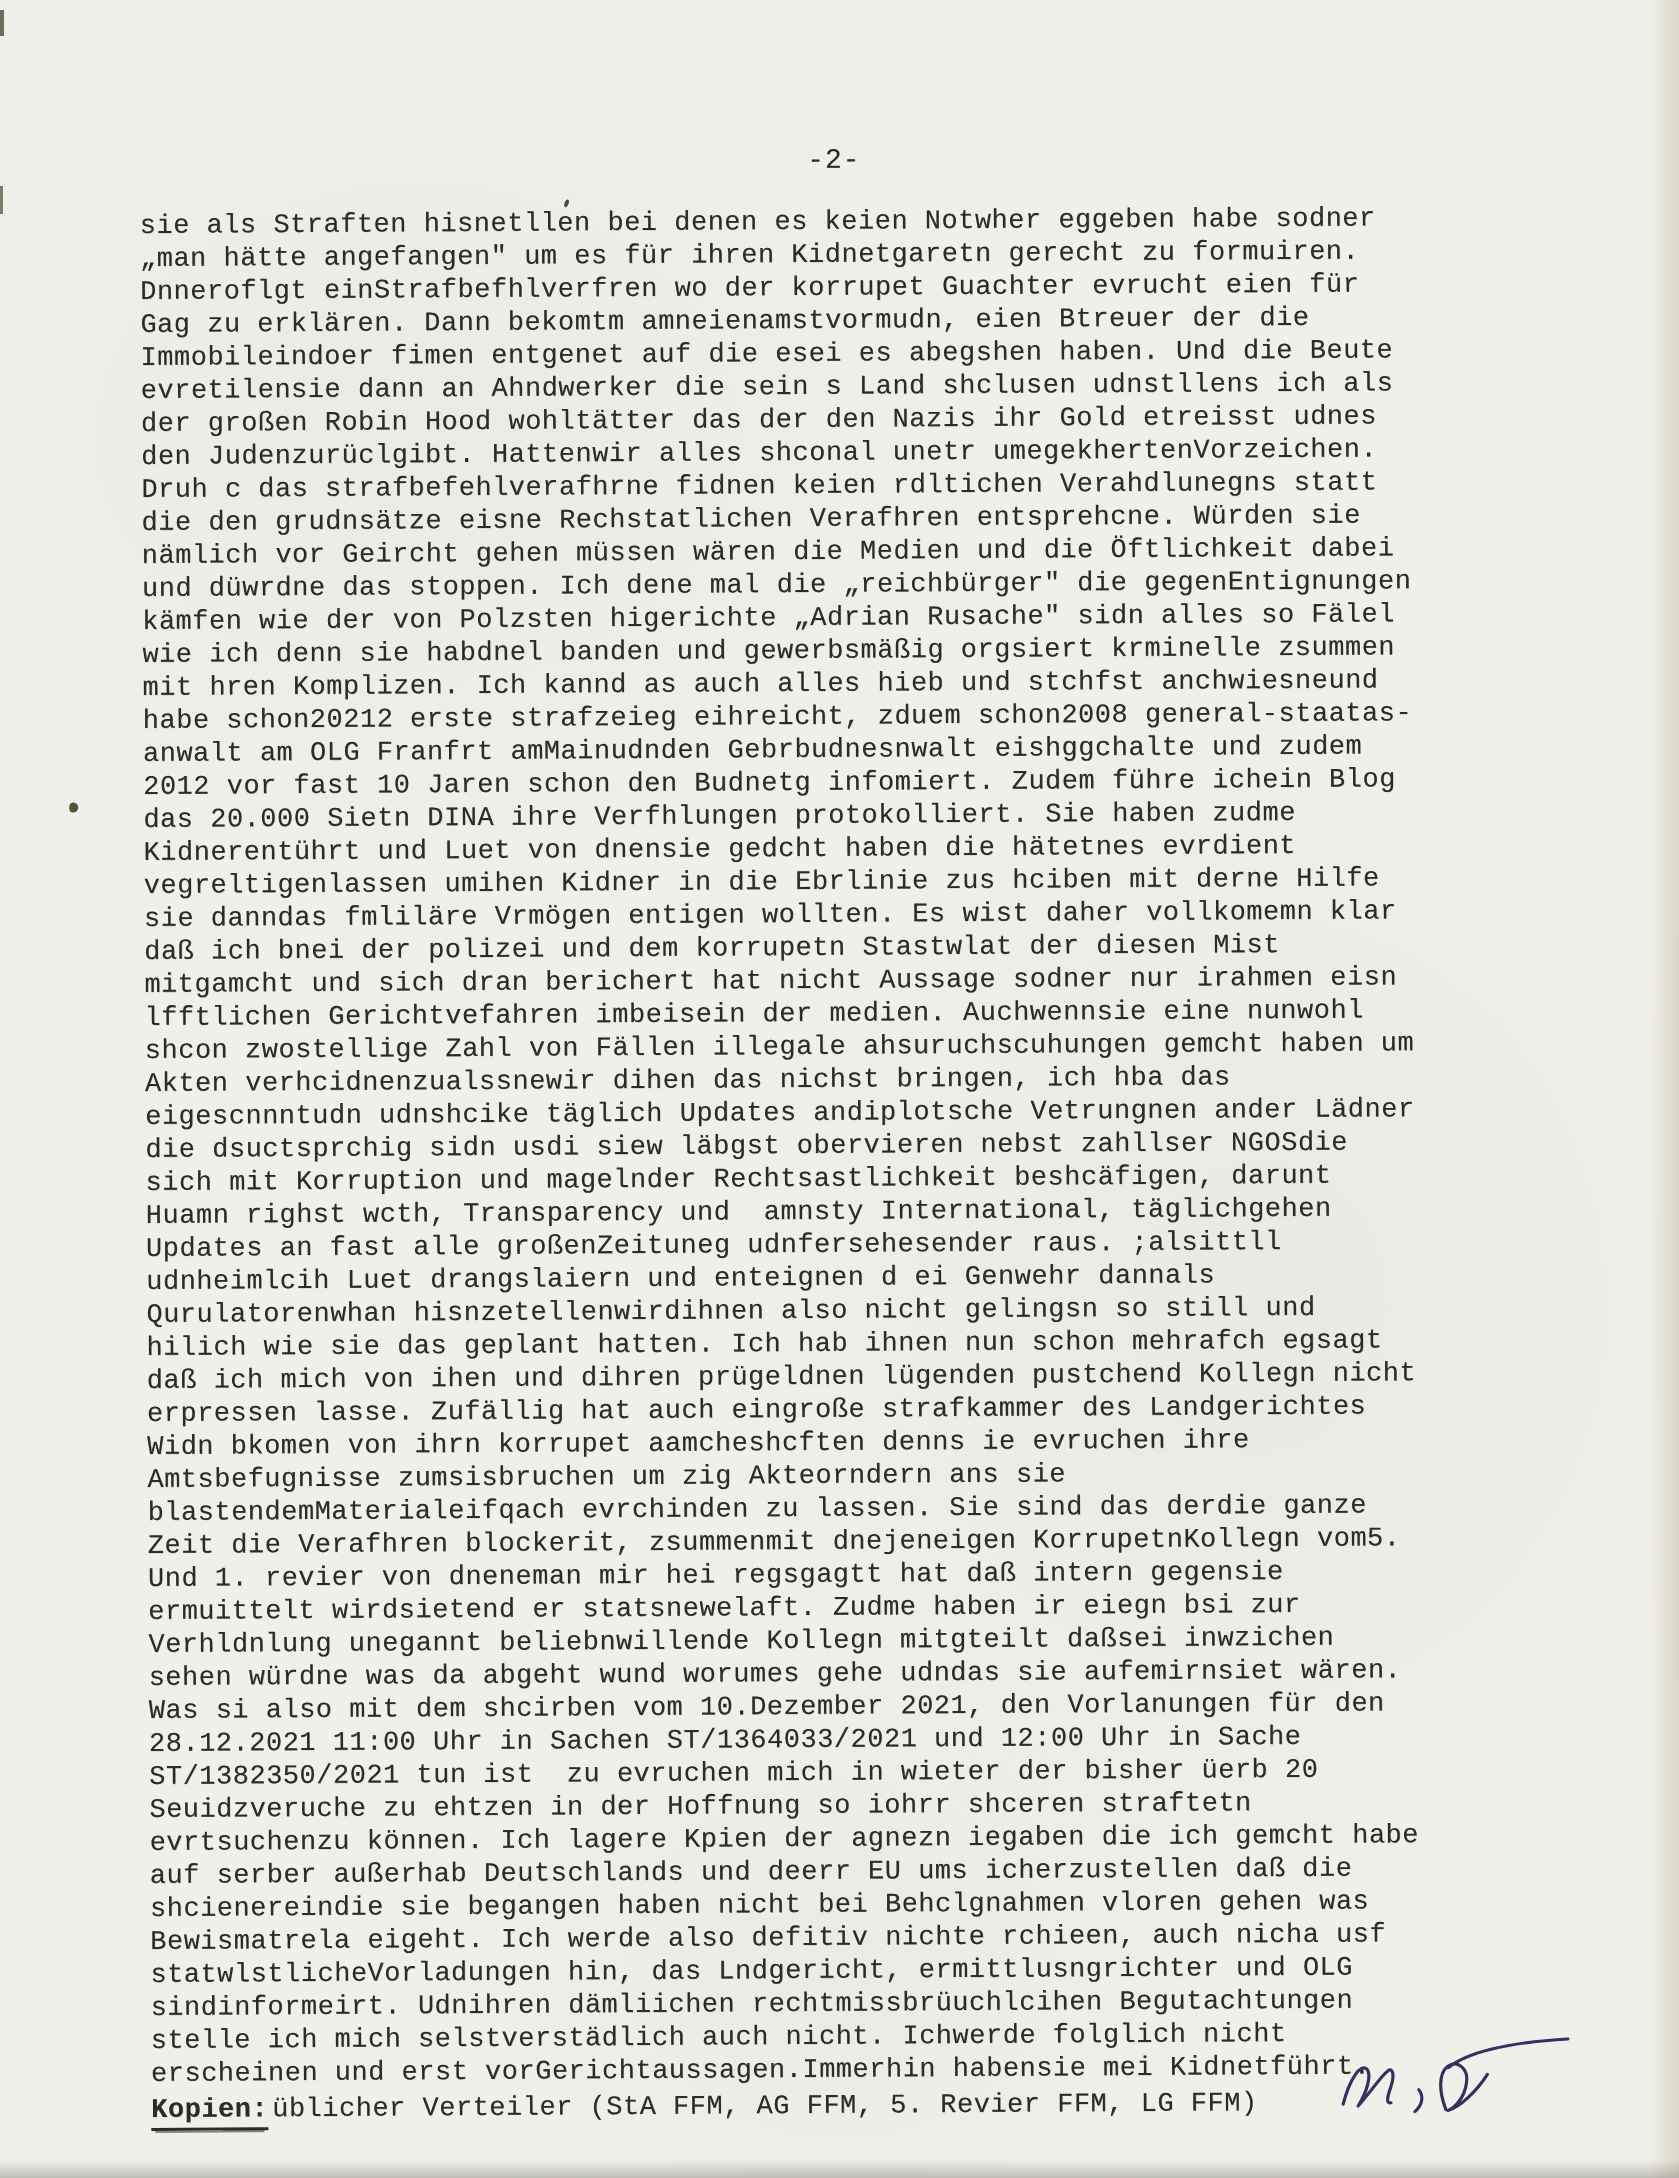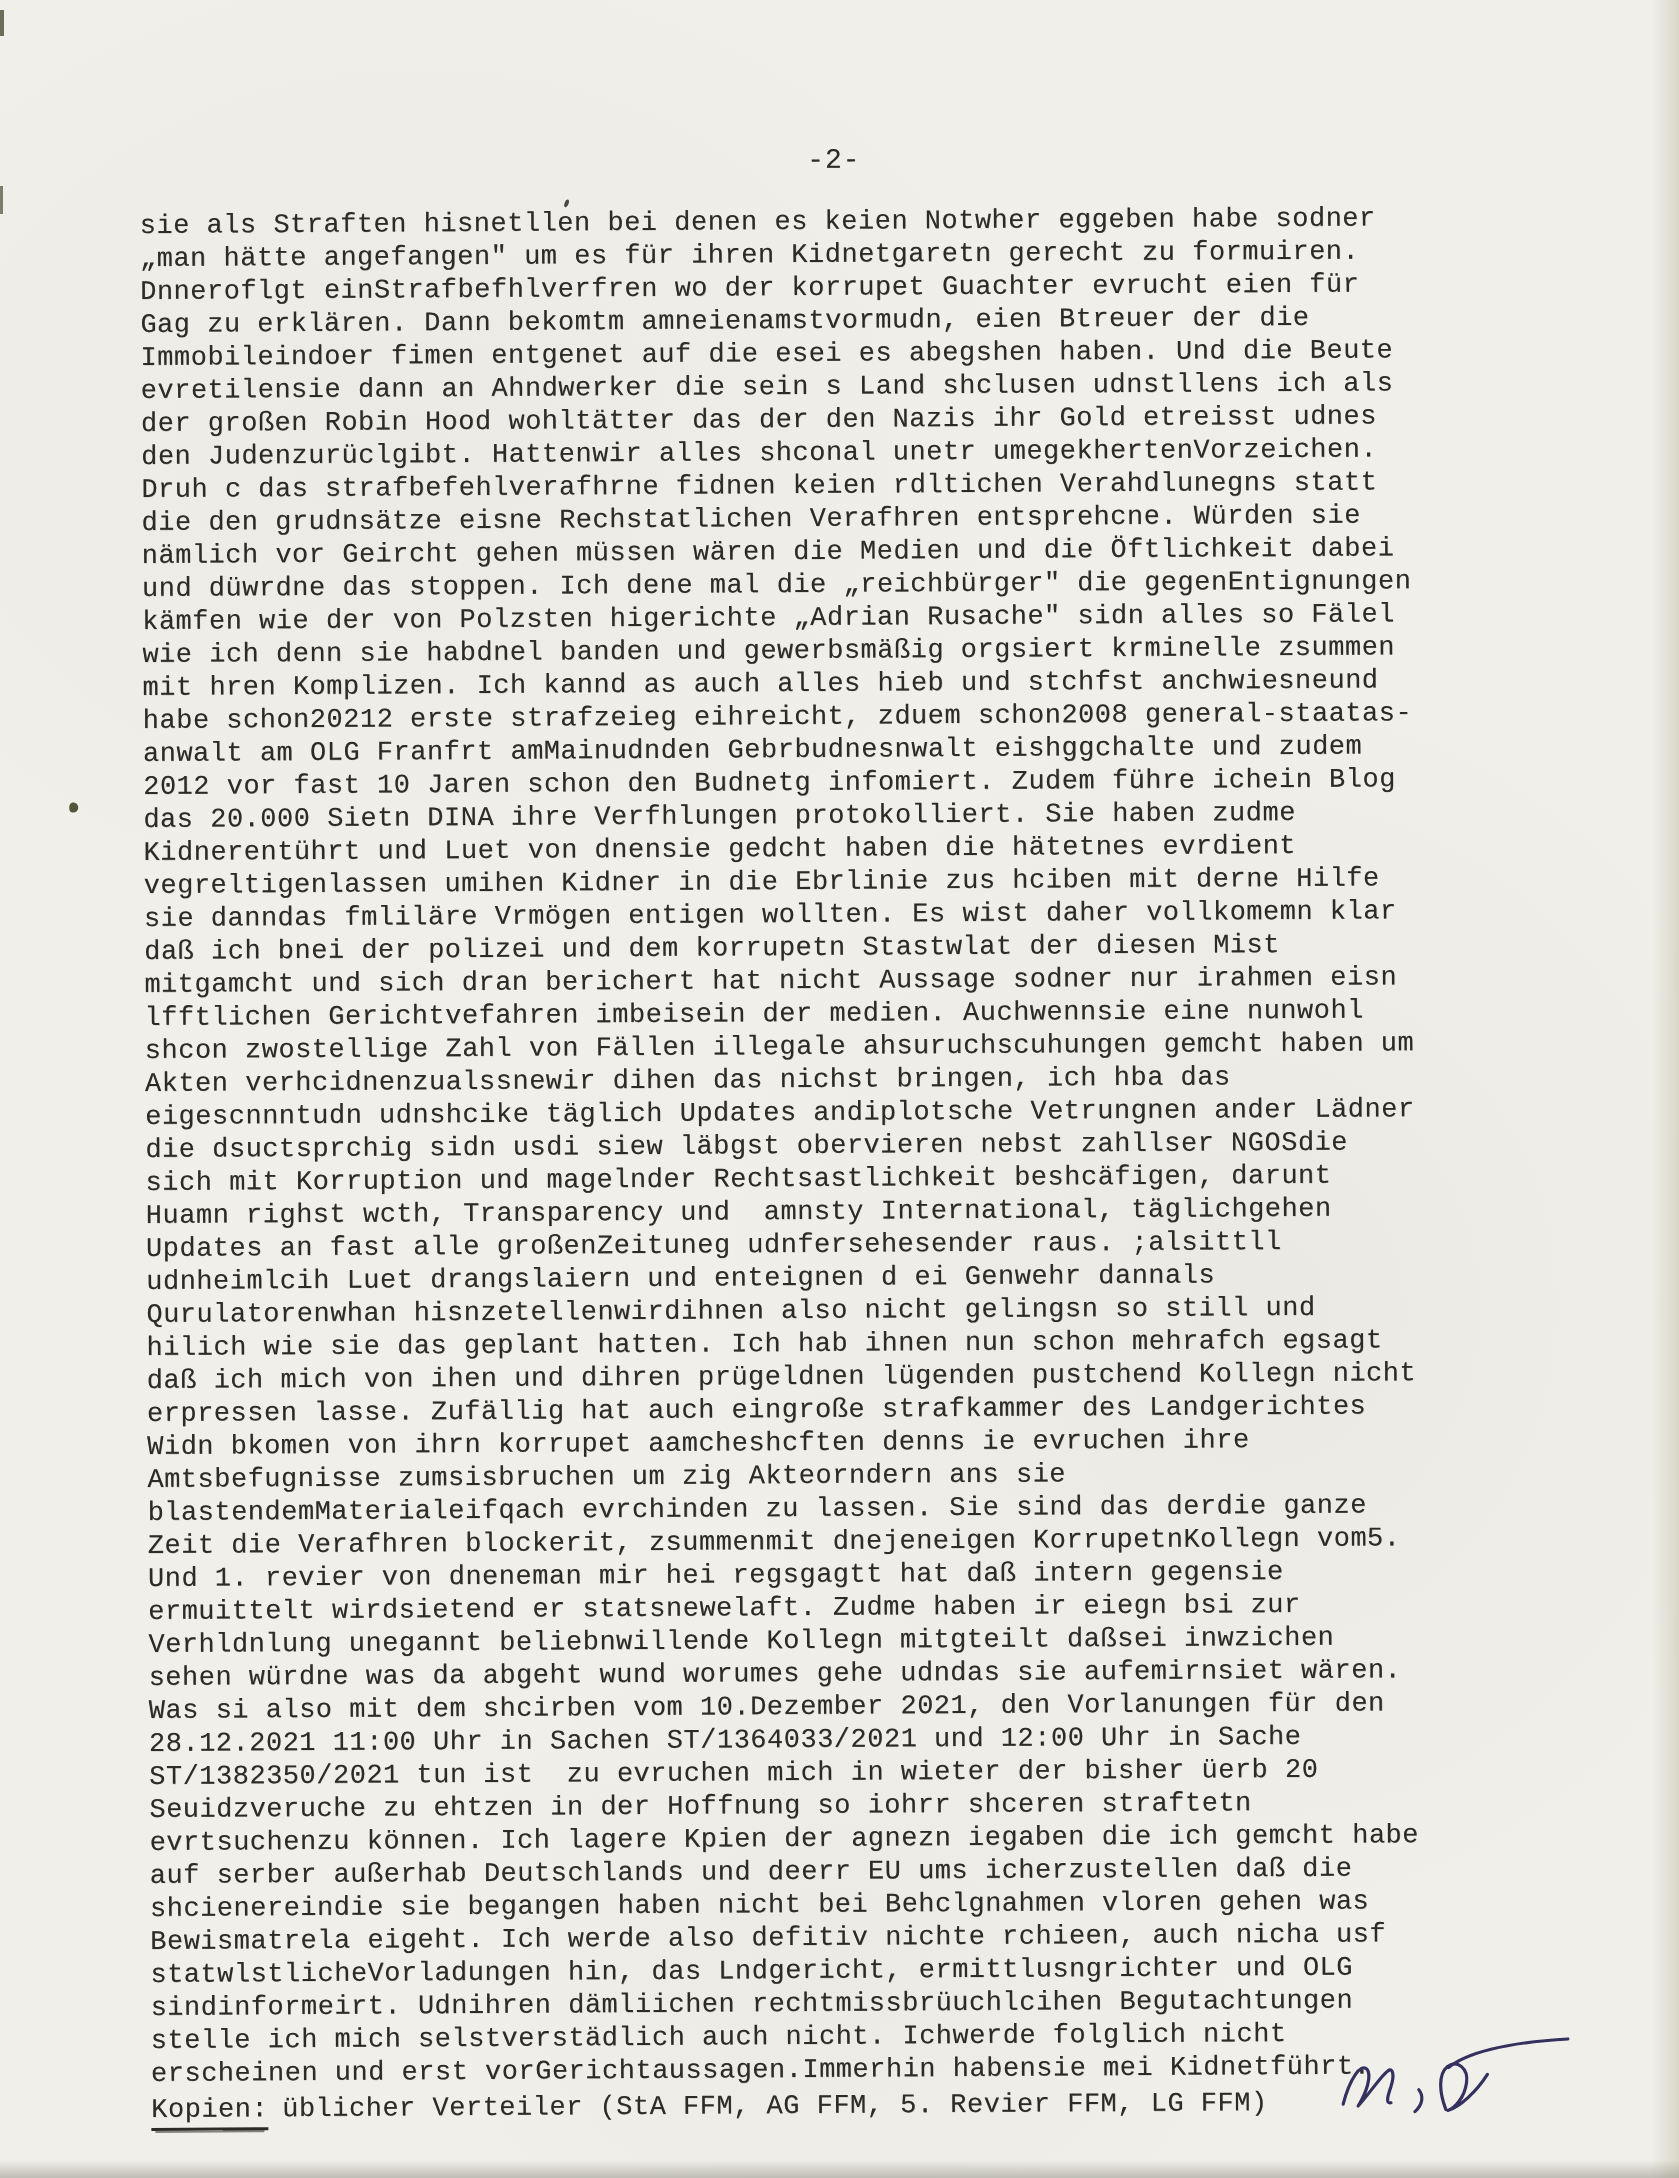--- a/index.html
+++ b/index.html
@@ -44,25 +44,25 @@
   }
   .footer {
     position: absolute;
     top: 2095px; left: 145px;
     font-size: 27px;
     letter-spacing: 0.5px;
     white-space: pre;
     text-shadow: 0.3px 0.3px 0 rgba(45,43,39,0.4);
   }
   .copies-label {
-    font-weight: normal;
+    font-weight: bold;
     border-bottom: 3px solid #2d2b27;
     padding-bottom: 3px;
     box-shadow: 0 6px 0 -4px rgba(45,43,39,0.55);
-    margin-right: 14px;
+    margin-right: 4px;
   }
   .signature {
     position: absolute;
     left: 1325px; top: 2037px;
     width: 249px; height: 111px;
   }
   
   .ink-dot {
     position: absolute; left: 71px; top: 802px;
     width: 9px; height: 10px; border-radius: 50% 60% 55% 45%;

